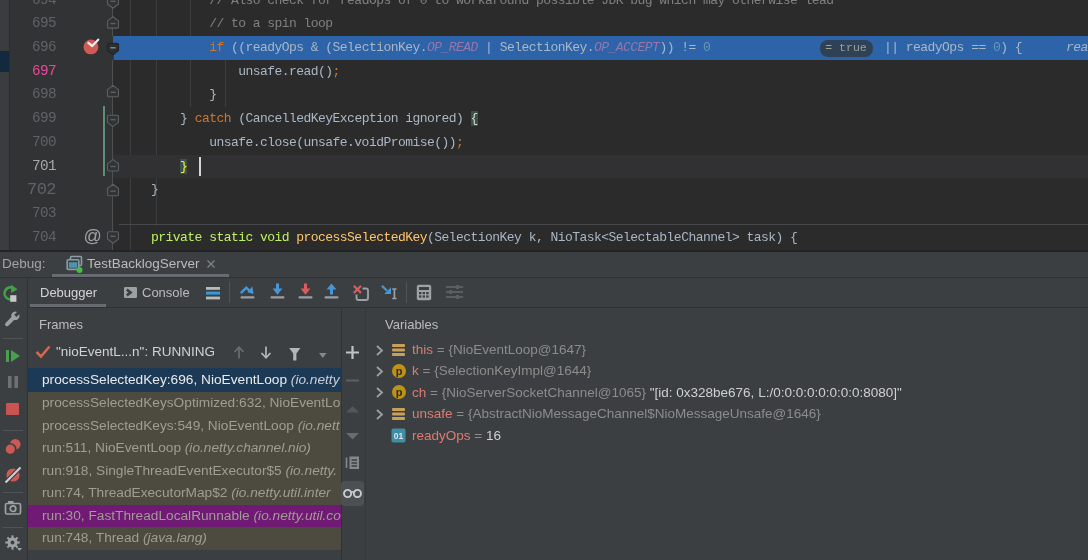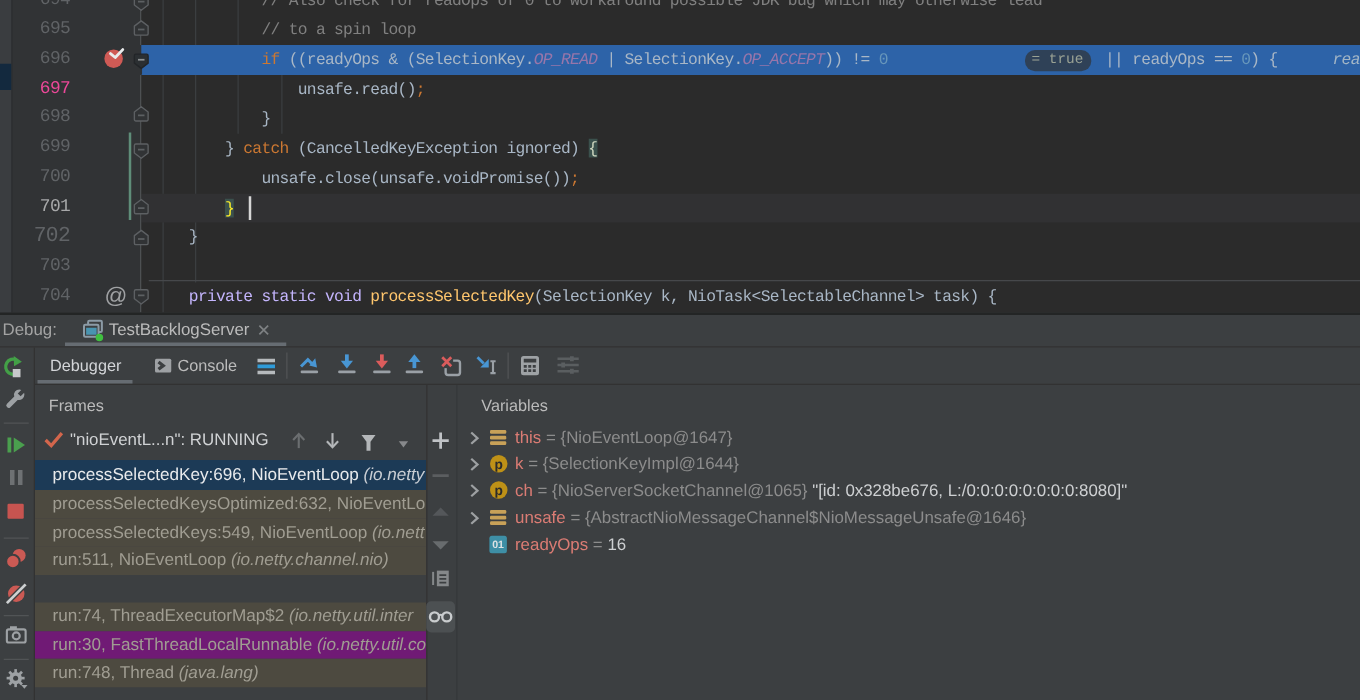--- a/index.html
+++ b/index.html
@@ -40,21 +40,21 @@
 <div class="abs" style="left:819.5px;top:39.8px;width:53px;height:16.8px;border-radius:8px;background:#2f4157;color:#9aa294;font-family:'Liberation Mono',monospace;font-size:11.5px;line-height:16.8px;text-align:center;">= true</div>
 <div class="abs mono" style="left:884px;top:36.0px;color:#a9b7c6;">|| readyOps == <span style="color:#6897bb">0</span>) {</div>
 <div class="abs mono" style="left:1066px;top:36.0px;color:#a3b6c6;font-style:italic;">readyOps: 16</div>
 <div class="abs mono" style="left:122.0px;top:59.7px;color:#a9b7c6;">                unsafe.read()<span style="color:#cc7832">;</span></div>
 <div class="abs mono" style="left:122.0px;top:83.4px;color:#a9b7c6;">            }</div>
 <div class="abs mono" style="left:122.0px;top:107.1px;color:#a9b7c6;">        } <span style="color:#cc7832">catch</span> (CancelledKeyException ignored) <span style="background:#3b514d;color:#d0d8c0">{</span></div>
 <div class="abs mono" style="left:122.0px;top:130.8px;color:#a9b7c6;">            unsafe.close(unsafe.voidPromise())<span style="color:#cc7832">;</span></div>
 <div class="abs mono" style="left:122.0px;top:154.5px;color:#a9b7c6;">        <span style="background:#3b514d;color:#ffef28">}</span></div>
 <div class="abs" style="left:199px;top:157px;width:1.8px;height:19px;background:#d6d6d6;"></div>
 <div class="abs mono" style="left:122.0px;top:178.2px;color:#a9b7c6;">    }</div>
-<div class="abs mono" style="left:122.0px;top:225.6px;color:#a9b7c6;">    <span style="color:#c4b5fd">private static void</span> <span style="color:#ffc66d">processSelectedKey</span>(SelectionKey k, NioTask&lt;SelectableChannel&gt; task) {</div>
+<div class="abs mono" style="left:122.0px;top:225.6px;color:#a9b7c6;">    <span style="color:#bef264">private static void</span> <span style="color:#ffc66d">processSelectedKey</span>(SelectionKey k, NioTask&lt;SelectableChannel&gt; task) {</div>
 <div class="abs sans" style="left:83.5px;top:226px;font-size:18px;color:#a0a2a4;">@</div>
 <div class="abs" style="left:119px;top:224px;width:969px;height:1px;background:#46484b;"></div>
 <svg class="abs" style="left:0;top:0;" width="130" height="252" viewBox="0 0 130 252">
 <circle cx="90.9" cy="46.9" r="7.4" fill="#cf5a55"></circle>
 <path d="M88.4 42.9 L92.2 46.0 L98.2 39.7" stroke="#e9ebec" stroke-width="2.3" fill="none" stroke-linecap="round" stroke-linejoin="round"></path>
 <path d="M 107.5 -2.0 a 1.2 1.2 0 0 1 1.2 -1.2 h 8.6 a 1.2 1.2 0 0 1 1.2 1.2 v 6 l -5.5 4.2 l -5.5 -4.2 z" fill="#313335" stroke="#5d6063" stroke-width="1.1" stroke-linejoin="round"></path>
         <line x1="110.4" y1="1.3" x2="115.6" y2="1.3" stroke="#5d6063" stroke-width="1.4"></line>
 <path d="M 107.5 26.9 a 1.2 1.2 0 0 0 1.2 1.2 h 8.6 a 1.2 1.2 0 0 0 1.2 -1.2 v -6 l -5.5 -4.2 l -5.5 4.2 z" fill="#313335" stroke="#5d6063" stroke-width="1.1" stroke-linejoin="round"></path>
         <line x1="110.4" y1="23.599999999999998" x2="115.6" y2="23.599999999999998" stroke="#5d6063" stroke-width="1.4"></line>
 <line x1="113" y1="54" x2="113" y2="59.7" stroke="#2e3134" stroke-width="1.3"></line>
@@ -220,20 +220,21 @@
         <path d="M0.2 0 L11.4 0 L7.4 5.4 L7.4 12.6 L4.2 12.6 L4.2 5.4 Z" fill="#b4b7b9"></path>
       </svg>
 <svg class="abs" style="left:318.5px;top:102.5px" width="7.5" height="5" viewBox="0 0 7.5 5">
         <path d="M0 0 L7.5 0 L3.75 5 Z" fill="#87898b"></path>
       </svg>
 <div class="abs" style="left:28px;top:117.5px;width:313px;height:182px;overflow:hidden;padding-left:23px;">
 <div class="abs sans" style="left:0;top:0px;width:313px;height:24.5px;background:#1c3a56;color:#e8eaec;font-size:13.7px;line-height:24.5px;white-space:nowrap;"><span style="margin-left:14px;">processSelectedKey:696, NioEventLoop </span><span style="font-style:italic;color:#c9ced4">(io.netty</span></div>
 <div class="abs sans" style="left:0;top:24.5px;width:313px;height:22.5px;background:#4d4a40;color:#a09d92;font-size:13.7px;line-height:22.5px;white-space:nowrap;"><span style="margin-left:14px;">processSelectedKeysOptimized:632, NioEventLo</span><span style="font-style:italic;color:#a09d92"></span></div>
 <div class="abs sans" style="left:0;top:47.0px;width:313px;height:22.5px;background:#4d4a40;color:#a09d92;font-size:13.7px;line-height:22.5px;white-space:nowrap;"><span style="margin-left:14px;">processSelectedKeys:549, NioEventLoop </span><span style="font-style:italic;color:#a09d92">(io.nett</span></div>
 <div class="abs sans" style="left:0;top:69.5px;width:313px;height:22.5px;background:#4d4a40;color:#a09d92;font-size:13.7px;line-height:22.5px;white-space:nowrap;"><span style="margin-left:14px;">run:511, NioEventLoop </span><span style="font-style:italic;color:#a09d92">(io.netty.channel.nio)</span></div>
+<div class="abs sans" style="left:0;top:92.0px;width:313px;height:22.5px;background:#4d4a40;color:#a09d92;font-size:13.7px;line-height:22.5px;white-space:nowrap;"><span style="margin-left:14px;">run:918, SingleThreadEventExecutor$5 </span><span style="font-style:italic;color:#a09d92">(io.netty.</span></div>
 <div class="abs sans" style="left:0;top:114.5px;width:313px;height:22.5px;background:#4d4a40;color:#a09d92;font-size:13.7px;line-height:22.5px;white-space:nowrap;"><span style="margin-left:14px;">run:74, ThreadExecutorMap$2 </span><span style="font-style:italic;color:#a09d92">(io.netty.util.inter</span></div>
 <div class="abs sans" style="left:0;top:137.0px;width:313px;height:22.5px;background:#701a75;color:#a09d92;font-size:13.7px;line-height:22.5px;white-space:nowrap;"><span style="margin-left:14px;">run:30, FastThreadLocalRunnable </span><span style="font-style:italic;color:#a09d92">(io.netty.util.co</span></div>
 <div class="abs sans" style="left:0;top:159.5px;width:313px;height:22.5px;background:#4d4a40;color:#a09d92;font-size:13.7px;line-height:22.5px;white-space:nowrap;"><span style="margin-left:14px;">run:748, Thread </span><span style="font-style:italic;color:#a09d92">(java.lang)</span></div>
 </div>
 <div class="abs" style="left:341px;top:58px;width:1px;height:252px;background:#323232;"></div>
 <div class="abs" style="left:365px;top:58px;width:1px;height:252px;background:#35383a;"></div>
 <svg class="abs" style="left:345px;top:94.5px" width="15" height="15" viewBox="0 0 15 15">
         <path d="M7.5 1 V14 M1 7.5 H14" stroke="#c0c3c6" stroke-width="2.2"></path>
       </svg>
 <svg class="abs" style="left:345px;top:123px" width="15" height="15" viewBox="0 0 15 15">

